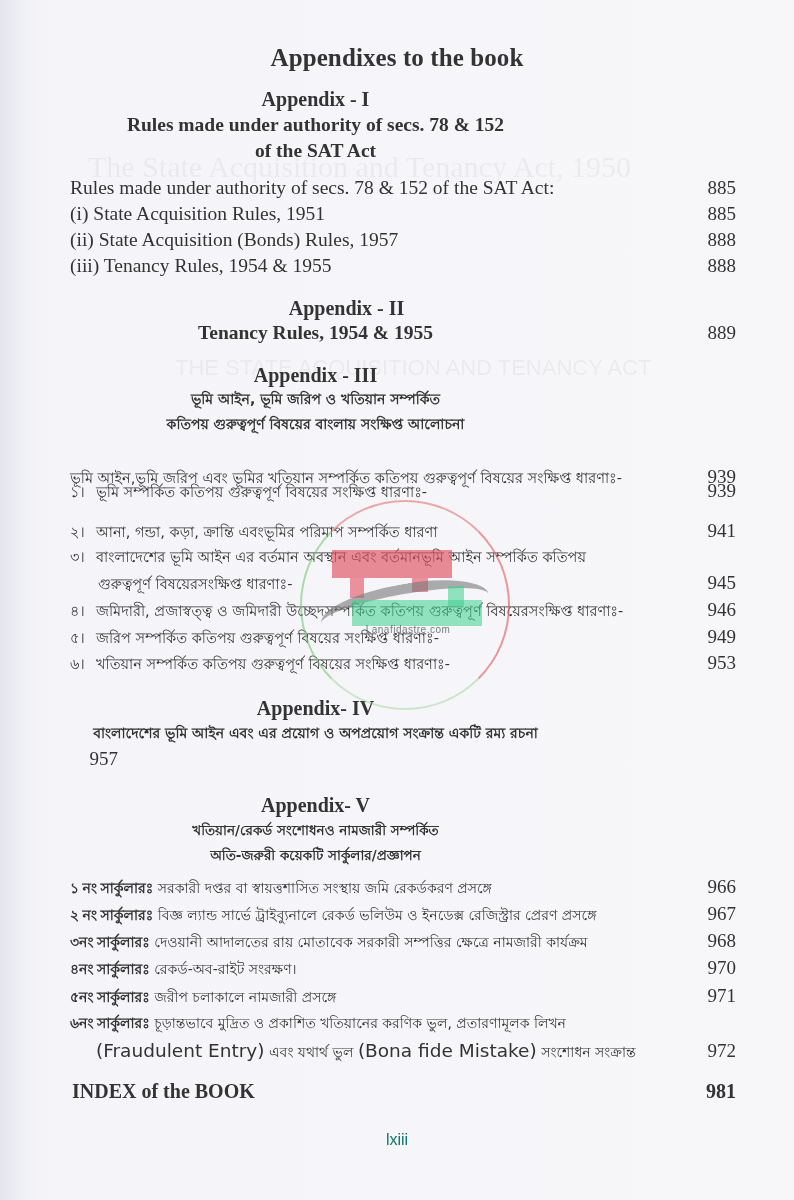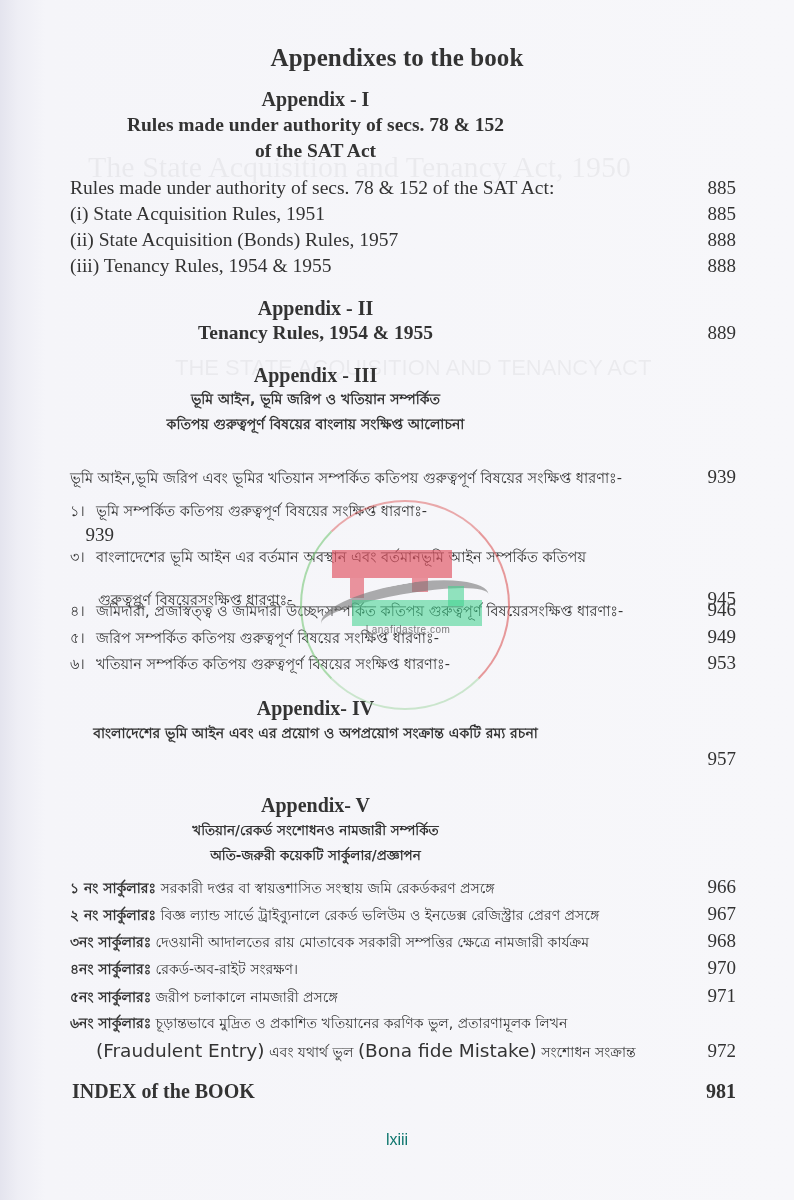--- a/index.html
+++ b/index.html
@@ -52,36 +52,35 @@
     .h-sub  { font-size: 19.5px; }
     .h-bn   { font-size: 14px; font-family: "DejaVu Sans", sans-serif; font-weight: bold; }
 
     .row {
       position: absolute;
       left: 70px;
       width: 666px;
       display: flex;
       align-items: baseline;
       white-space: nowrap;
-      justify-content: flex-end;
     }
     .row .txt { flex: 1; overflow: visible; }
     .row .pg {
       width: 44px;
       text-align: right;
       font-family: "Liberation Serif", serif;
       font-size: 19px;
       color: #333;
     }
     .en { font-size: 19.5px; color: #333; }
     .bn { font-size: 14.5px; font-family: "DejaVu Sans", sans-serif; color: #333; }
     .bn .num { display: inline-block; width: 26px; }
     .indent1 { padding-left: 28px; }
     .indent2 { padding-left: 26px; }
-    .bold { font-weight: bold; }
+    .bold { font-weight: bold; font-family: Liberation Serif, serif; }
 
     .index-row .txt, .index-row .pg {
       font-size: 20px;
       font-weight: bold;
       font-family: "Liberation Serif", serif;
       color: #333;
     }
 
     .folio {
       position: absolute;
@@ -188,44 +187,48 @@
   </div>
   <div class="row en" style="top:229px;">
     <span class="txt">(ii) State Acquisition (Bonds) Rules, 1957</span>
     <span class="pg">888</span>
   </div>
   <div class="row en" style="top:255px;">
     <span class="txt">(iii) Tenancy Rules, 1954 &amp; 1955</span>
     <span class="pg">888</span>
   </div>
 
-  <div class="center-head h-appx" style="top:297px;">Appendix - II</div>
+  <div class="center-head h-appx" style="top:297px;padding-left:31px;">Appendix - II</div>
   <div class="center-head h-sub" style="top:322px;">Tenancy Rules, 1954 &amp; 1955</div>
   <div class="row" style="top:322px;">
     <span class="txt"></span>
     <span class="pg">889</span>
   </div>
 
   <div class="center-head h-appx" style="top:364px;">Appendix - III</div>
   <div class="center-head h-bn" style="top:388px;">ভূমি আইন, ভূমি জরিপ ও খতিয়ান সম্পর্কিত</div>
   <div class="center-head h-bn" style="top:413px;">কতিপয় গুরুত্বপূর্ণ বিষয়ের বাংলায় সংক্ষিপ্ত আলোচনা</div>
 
   <div class="row bn" style="top:466px;">
     <span class="txt">ভূমি আইন,ভূমি জরিপ এবং ভূমির খতিয়ান সম্পর্কিত কতিপয় গুরুত্বপূর্ণ বিষয়ের সংক্ষিপ্ত ধারণাঃ-</span>
     <span class="pg">939</span>
   </div>
-  <div class="row bn" style="top:500px;flex-direction:column;">
+  <div class="row bn" style="top:480px;">
     <span class="txt"><span class="num">১।</span><span>ভূমি সম্পর্কিত কতিপয় গুরুত্বপূর্ণ বিষয়ের সংক্ষিপ্ত ধারণাঃ-</span></span>
     <span class="pg">939</span>
+  </div>
+  <div class="row bn" style="top:520px;">
+    <span class="txt"><span class="num">২।</span><span>আনা, গন্ডা, কড়া, ক্রান্তি এবংভূমির পরিমাপ সম্পর্কিত ধারণা</span></span>
+    <span class="pg">941</span>
   </div>
   <div class="row bn" style="top:546px;">
     <span class="txt"><span class="num">৩।</span><span>বাংলাদেশের ভূমি আইন এর বর্তমান অবস্থান  এবং বর্তমানভূমি আইন সম্পর্কিত কতিপয়</span></span>
     <span class="pg"></span>
   </div>
-  <div class="row bn" style="top:572px;margin-top:16px;">
+  <div class="row bn" style="top:572px;">
     <span class="txt indent1">গুরুত্বপূর্ণ বিষয়েরসংক্ষিপ্ত ধারণাঃ-</span>
     <span class="pg">945</span>
   </div>
   <div class="row bn" style="top:599px;">
     <span class="txt"><span class="num">৪।</span><span>জমিদারী, প্রজাস্বত্ত্ব ও জমিদারী উচ্ছেদসম্পর্কিত কতিপয় গুরুত্বপূর্ণ বিষয়েরসংক্ষিপ্ত ধারণাঃ-</span></span>
     <span class="pg">946</span>
   </div>
   <div class="row bn" style="top:626px;">
     <span class="txt"><span class="num">৫।</span><span>জরিপ সম্পর্কিত কতিপয় গুরুত্বপূর্ণ বিষয়ের সংক্ষিপ্ত ধারণাঃ-</span></span>
     <span class="pg">949</span>

